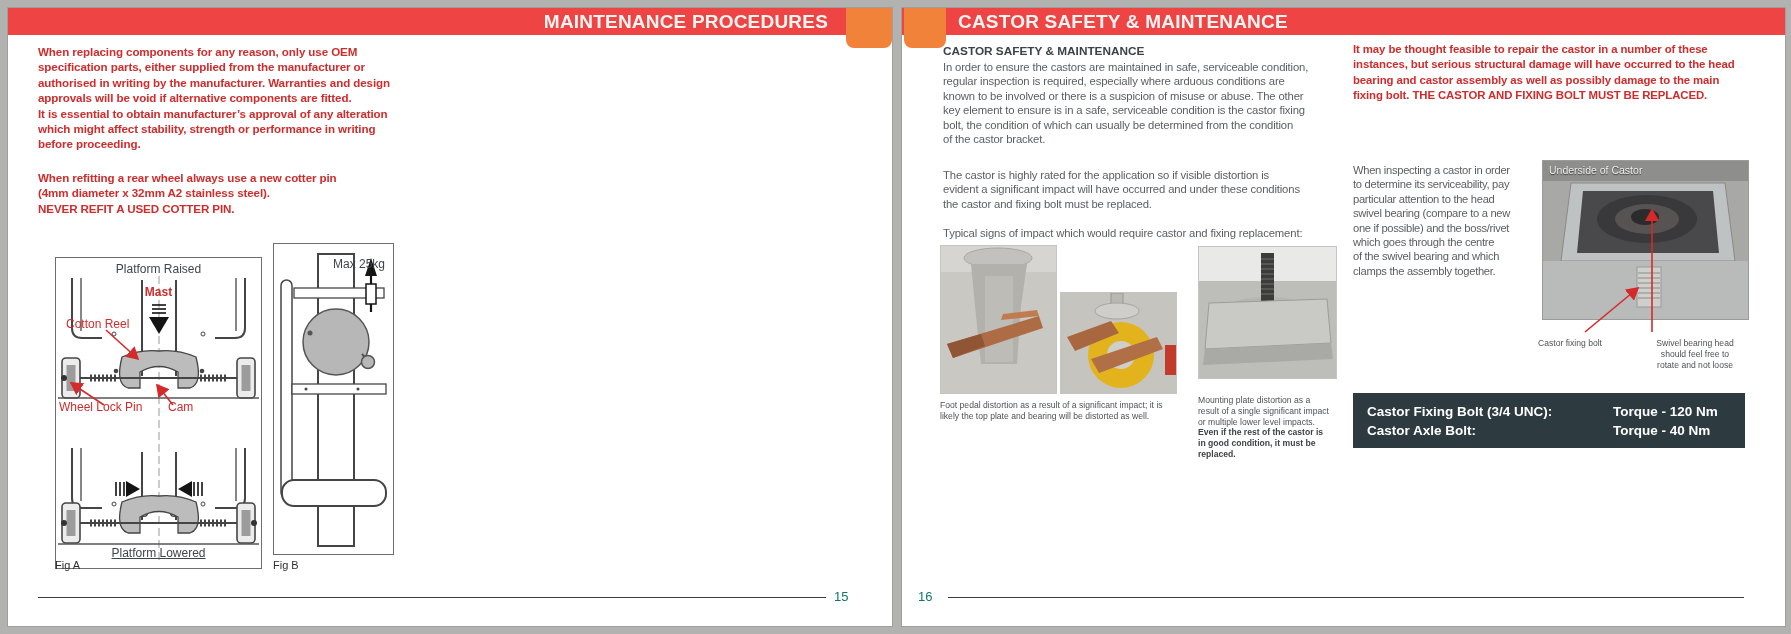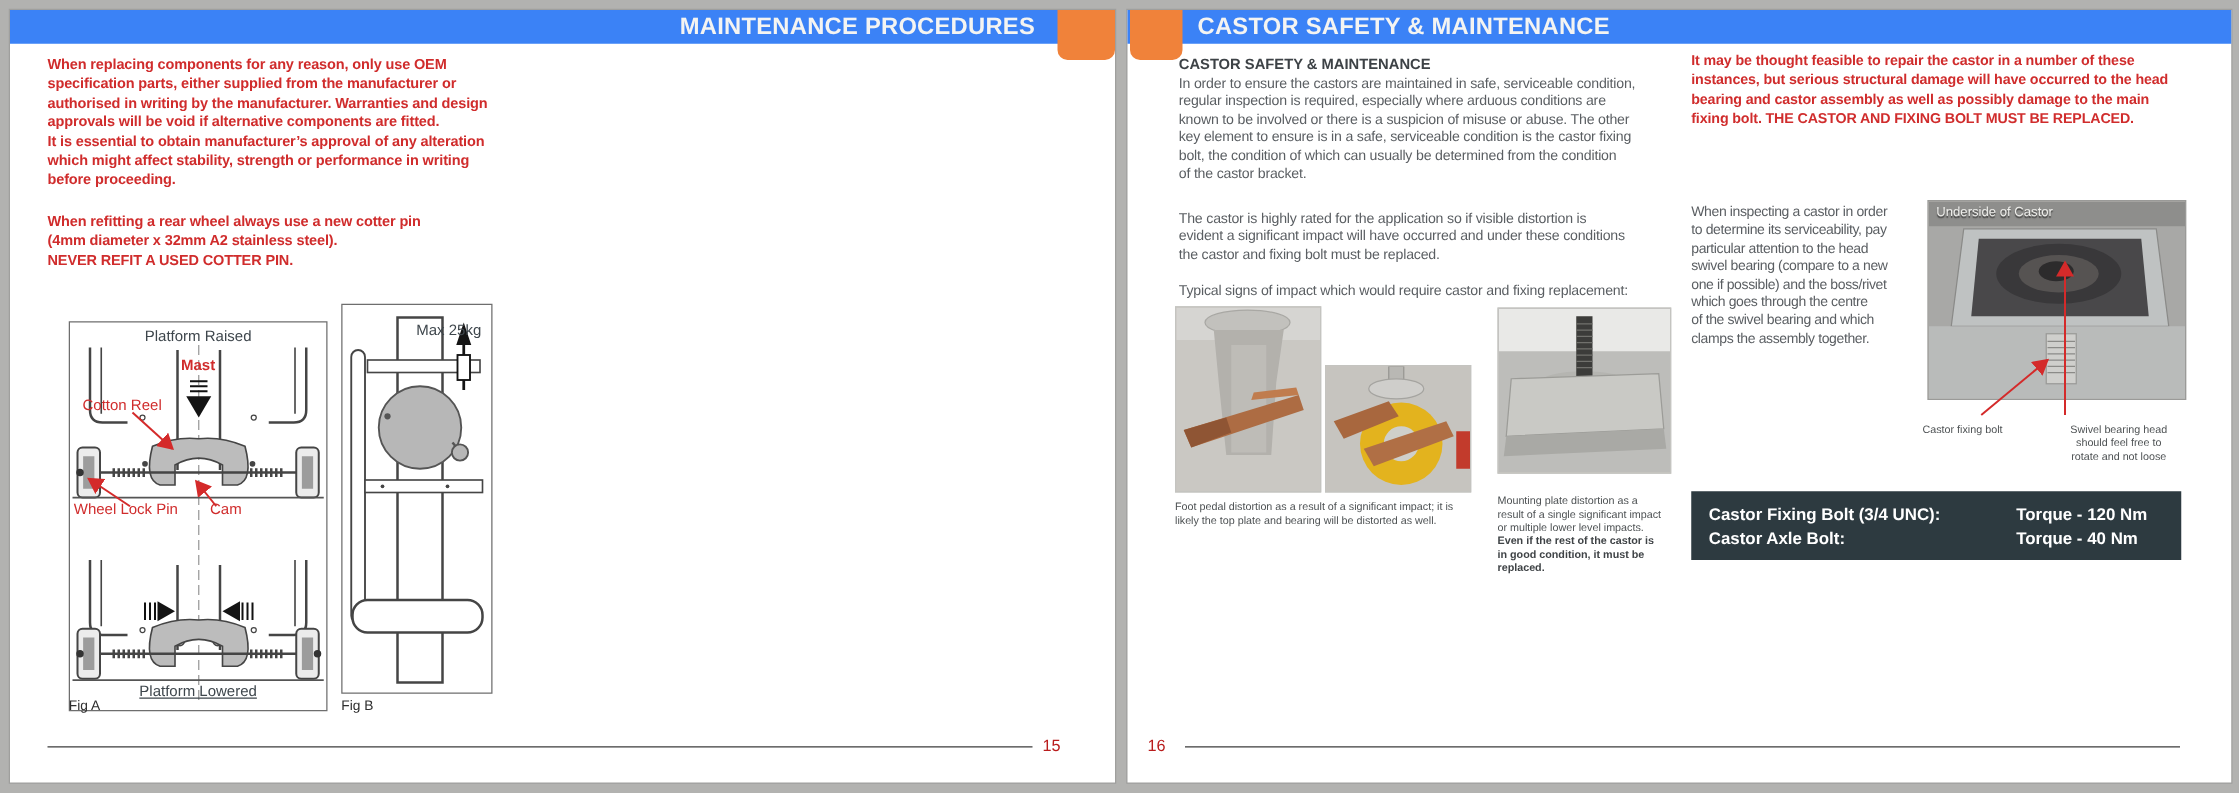--- a/index.html
+++ b/index.html
@@ -1,32 +1,32 @@
 <!DOCTYPE html>
 <html><head>
 <meta charset="utf-8">
 <style>
   html,body{margin:0;padding:0;background:#b2b2b0;font-family:"Liberation Sans","DejaVu Sans",sans-serif;}
   .canvas{position:relative;width:1791px;height:634px;background:#b2b2b0;overflow:hidden;}
   .page{position:absolute;top:8px;height:618px;background:#ffffff;box-shadow:0 0 0 1px #9f9f9d;}
-  .phead{position:absolute;left:0;top:0;right:0;height:27px;background:#3b82f6;}
+  .phead{position:absolute;left:0;top:0;right:0;height:27px;background:#ef4444;}
   .ptitle{position:absolute;top:0;line-height:27px;color:#f4f4f2;font-weight:bold;font-size:19px;letter-spacing:.2px;white-space:nowrap;}
   .tab{position:absolute;top:0;height:40px;background:#f0823a;border-radius:0 0 8px 8px;}
   .redtext{position:absolute;color:#d02c2c;font-weight:bold;font-size:11.6px;line-height:15.4px;letter-spacing:-.1px;white-space:nowrap;}
   .bodytext{position:absolute;color:#5a5e62;font-size:11.3px;line-height:14.4px;letter-spacing:-.15px;white-space:nowrap;}
   .heading{position:absolute;color:#3d4246;font-weight:bold;font-size:11.8px;white-space:nowrap;}
   .figbox{position:absolute;border:1.5px solid #6e6e6e;margin:0;background:#fff;}
   .figlabel{position:absolute;font-size:12px;color:#3e464c;white-space:nowrap;}
   .figlabel.red{color:#d02c2c;}
   .figcap{position:absolute;font-size:11px;color:#2e2e2e;}
   .photo{position:absolute;border:1px solid #c4c4c0;margin:0;overflow:hidden;background:#c8c6c1;}
   .caption{position:absolute;font-size:8.6px;line-height:10.8px;color:#4e5254;}
   .caption .boldpart{display:block;font-weight:bold;color:#3f4346;}
   .rule{position:absolute;height:1px;background:#3c3c3c;}
-  .pnum{position:absolute;font-size:13px;color:#b91c1c;}
+  .pnum{position:absolute;font-size:13px;color:#0f766e;}
   .torque{position:absolute;background:#2d3a40;color:#fff;font-weight:bold;font-size:13.5px;}
   .trow{position:relative;height:19px;line-height:19px;white-space:nowrap;}
   .tval{position:absolute;left:260px;}
   .underlabel{position:absolute;left:6px;top:3px;color:#efefec;font-size:10.5px;text-shadow:0 1px 1px rgba(0,0,0,.6);}
   svg{display:block;}
 </style>
 </head>
 <body>
 
 <div class="canvas">

